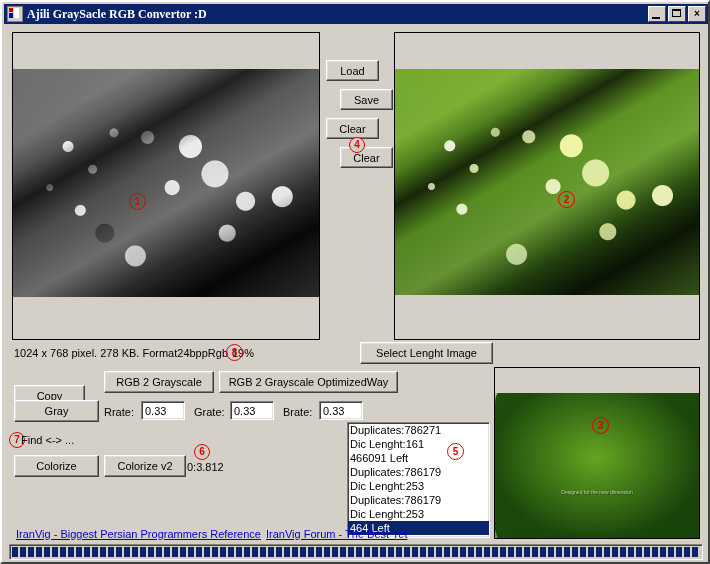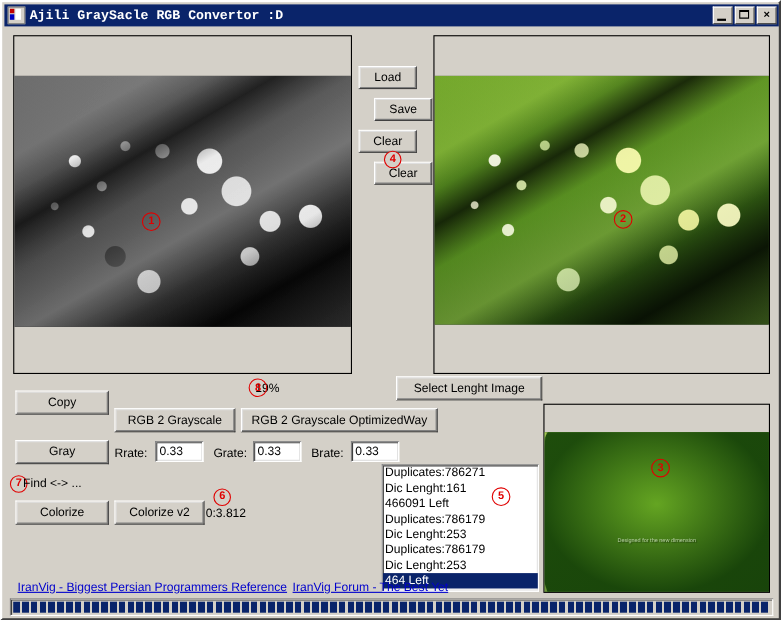--- a/index.html
+++ b/index.html
@@ -24,21 +24,21 @@
   .title-icon{
     width:14px;height:14px;margin-left:3px;margin-right:4px;flex:0 0 auto;
     background:#d4d0c8;border:1px solid #808080;position:relative;
   }
   .title-icon i{position:absolute;display:block;}
   .title-icon i.a{left:1px;top:1px;width:4px;height:4px;background:#c00000;}
   .title-icon i.b{left:1px;top:6px;width:4px;height:5px;background:#0000c0;}
   .title-icon i.c{left:6px;top:1px;width:5px;height:10px;background:#ffffff;}
   .title-text{
     color:#ffffff;font-size:12px;font-weight:bold;
-    font-family:Liberation Mono, monospace;
+    font-family:Liberation Serif, serif;
     white-space:nowrap;letter-spacing:0px;
   }
   .win-btns{position:absolute;right:2px;top:2px;display:flex;gap:2px;}
   .win-btn{
     width:16px;height:14px;background:#d4d0c8;
     border-top:1px solid #ffffff;border-left:1px solid #ffffff;
     border-right:1px solid #404040;border-bottom:1px solid #404040;
     position:relative;
   }
   .win-btn span{position:absolute;display:block;color:#000;}
@@ -187,26 +187,27 @@
              linear-gradient(160deg,#74a82c 0%,#437a18 48%,#10240a 100%);"></div>
       <div class="marker onimg" style="left:163px;top:158px;width:15px;height:15px;">2</div>
     </div>
 
     <div class="btn" style="left:322px;top:34px;width:53px;height:21px;">Load</div>
     <div class="btn" style="left:336px;top:63px;width:53px;height:21px;">Save</div>
     <div class="btn" style="left:322px;top:92px;width:53px;height:21px;">Clear</div>
     <div class="btn" style="left:336px;top:121px;width:53px;height:21px;">Clear</div>
     <div class="marker solid" style="left:345px;top:111px;width:14px;height:14px;">4</div>
 
+    <div class="lbl" style="left:10px;top:321px;">1024 x 768 pixel.  278 KB.  Format24bppRgb</div>
     <div class="lbl" style="left:228px;top:321px;">19%</div>
     <div class="marker" style="left:222px;top:318px;width:15px;height:15px;">8</div>
 
     <div class="btn" style="left:356px;top:316px;width:133px;height:22px;">Select Lenght Image</div>
 
-    <div class="btn" style="left:10px;top:329px;width:85px;height:22px;">Copy</div>
+    <div class="btn" style="left:10px;top:359px;width:71px;height:22px;">Copy</div>
     <div class="btn" style="left:100px;top:345px;width:110px;height:22px;">RGB 2 Grayscale</div>
     <div class="btn" style="left:215px;top:345px;width:179px;height:22px;">RGB 2 Grayscale OptimizedWay</div>
 
     <div class="btn" style="left:10px;top:374px;width:85px;height:22px;">Gray</div>
     <div class="lbl" style="left:100px;top:380px;">Rrate:</div>
     <div class="txt" style="left:137px;top:375px;width:44px;height:19px;">0.33</div>
     <div class="lbl" style="left:190px;top:380px;">Grate:</div>
     <div class="txt" style="left:226px;top:375px;width:44px;height:19px;">0.33</div>
     <div class="lbl" style="left:279px;top:380px;">Brate:</div>
     <div class="txt" style="left:315px;top:375px;width:44px;height:19px;">0.33</div>

